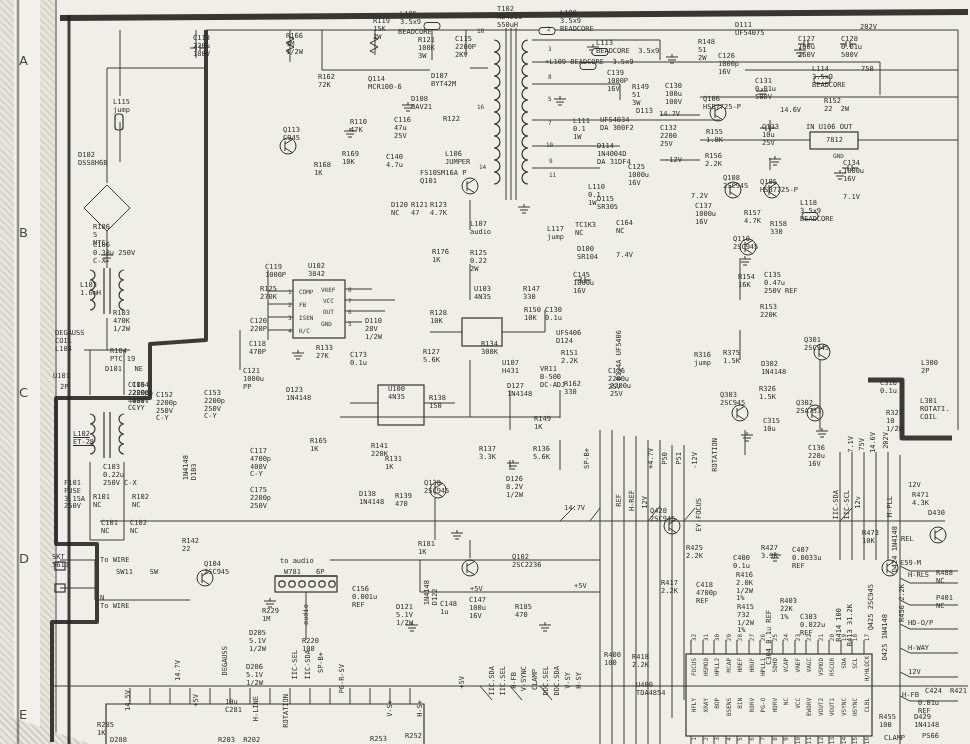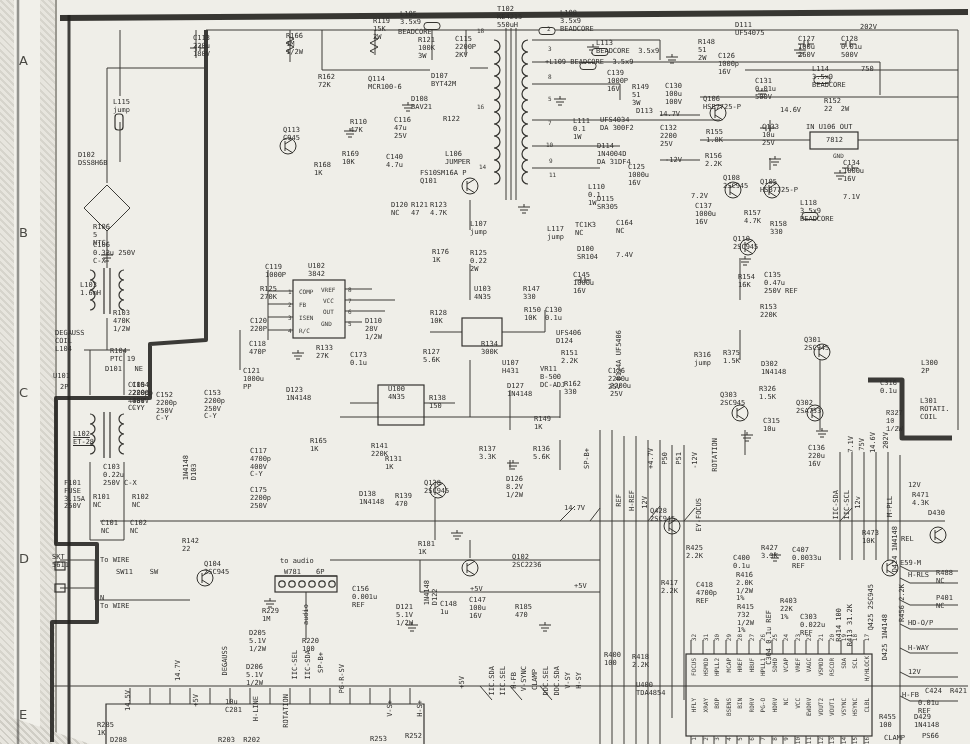--- a/index.html
+++ b/index.html
@@ -336,21 +336,21 @@
 5.6K</span>
       <span class="lbl" style="left: 430px; top: 310px;">R128
 10K</span>
       <span class="lbl" style="left: 391px; top: 202px;">D120
 NC</span>
       <span class="lbl" style="left: 411px; top: 202px;">R121
 47</span>
       <span class="lbl" style="left: 430px; top: 202px;">R123
 4.7K</span>
       <span class="lbl" style="left: 470px; top: 221px;">L107
-jump</span>
+audio</span>
       <span class="lbl" style="left: 432px; top: 249px;">R176
 1K</span>
       <span class="lbl" style="left: 470px; top: 250px;">R125
 0.22
 2W</span>
       <span class="lbl" style="left: 474px; top: 286px;">U103
 4N35</span>
       <span class="lbl" style="left: 523px; top: 286px;">R147
 330</span>
       <span class="lbl" style="left: 524px; top: 307px;">R150
@@ -537,21 +537,21 @@
       <span class="lbl" style="left: 723px; top: 350px;">R375
 1.5K</span>
       <span class="lbl" style="left: 804px; top: 337px;">Q301
 2SC945</span>
       <span class="lbl" style="left: 761px; top: 361px;">D302
 1N4148</span>
       <span class="lbl" style="left: 921px; top: 360px;">L300
 2P</span>
       <span class="lbl" style="left: 880px; top: 380px;">C316
 0.1u</span>
-      <span class="lbl" style="left: 886px; top: 410px; font-family: Liberation Mono, monospace;">R327
+      <span class="lbl" style="left: 886px; top: 410px;">R327
 10
 1/2W</span>
       <span class="lbl" style="left: 920px; top: 398px;">L301
 ROTATI.
 COIL</span>
       <span class="lbl" style="left: 720px; top: 392px;">Q303
 2SC945</span>
       <span class="lbl" style="left: 759px; top: 386px;">R326
 1.5K</span>
       <span class="lbl" style="left: 796px; top: 400px;">Q302

